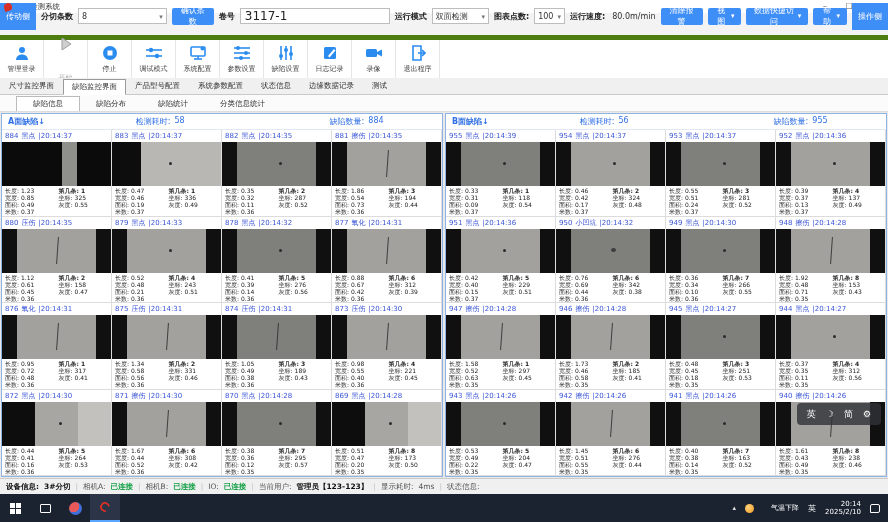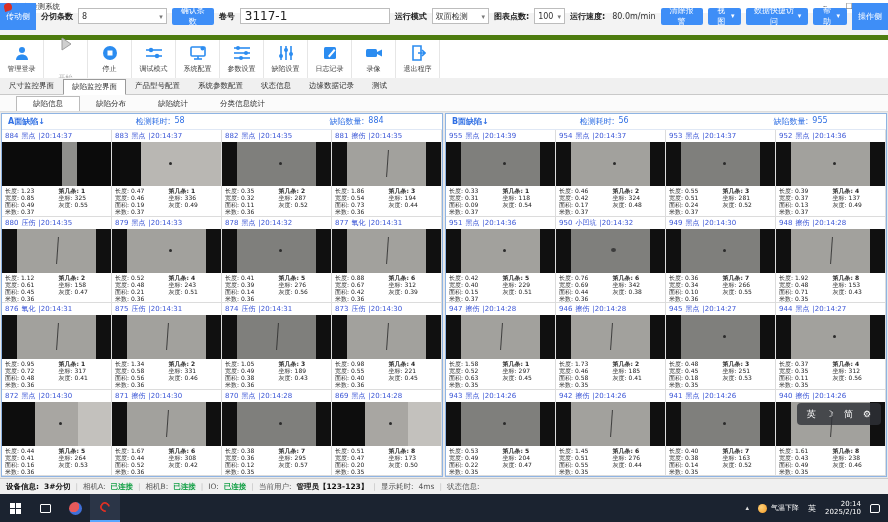--- a/index.html
+++ b/index.html
@@ -83,21 +83,21 @@
   
   .taskbar { height:28px; background:#1b2330; display:flex; align-items:center; color:#fff; flex:1; }
   .tb-icon { width:30px; height:28px; display:flex; align-items:center; justify-content:center; cursor:pointer; }
   .start-grid { display:grid; grid-template-columns:5px 5px; grid-template-rows:5px 5px; gap:1px; }
   .start-grid span { background:#fff; }
   .taskview-box { width:11px; height:9px; border:1px solid #fff; border-radius:1px; }
   .app-brain { width:13px; height:13px; border-radius:50%; background:radial-gradient(circle at 35% 35%, #e85a5a 0 45%, #3f6fd8 50% 100%); }
   .app-active { background:#2b3547; border-bottom:2px solid #58a6ff; }
   .app-c { width:10px; height:10px; border:2.5px solid #d93025; border-right-color:transparent; border-radius:50%; transform:rotate(35deg); }
   .tray { margin-left:auto; display:flex; align-items:center; gap:9px; padding-right:8px; font-size:7px; }
-  .weather-wrap { display:flex; align-items:flex-end; gap:4px; }
+  .weather-wrap { display:flex; align-items:flex-end; gap:17px; }
   .weather-dot { width:9px; height:9px; border-radius:50%; background:radial-gradient(circle at 35% 35%, #ffd27a, #f59a23); }
   .chevron-up { color:#ddd; font-size:7px; }
   .lang-box { font-size:8px; }
   .clock { display:flex; flex-direction:column; align-items:flex-end; line-height:8px; font-size:7px; }
   .notif { width:10px; height:9px; border:1px solid #fff; border-radius:2px 2px 2px 0; }
 
   
   .langbar { position:absolute; right:7px; bottom:97px; height:22px; background:rgba(48,50,56,.8); border-radius:4px; display:flex; align-items:center; gap:10px; padding:0 10px; color:#fff; font-size:9px; z-index:5; }
   .langbar span { cursor:pointer; }
 </style>

